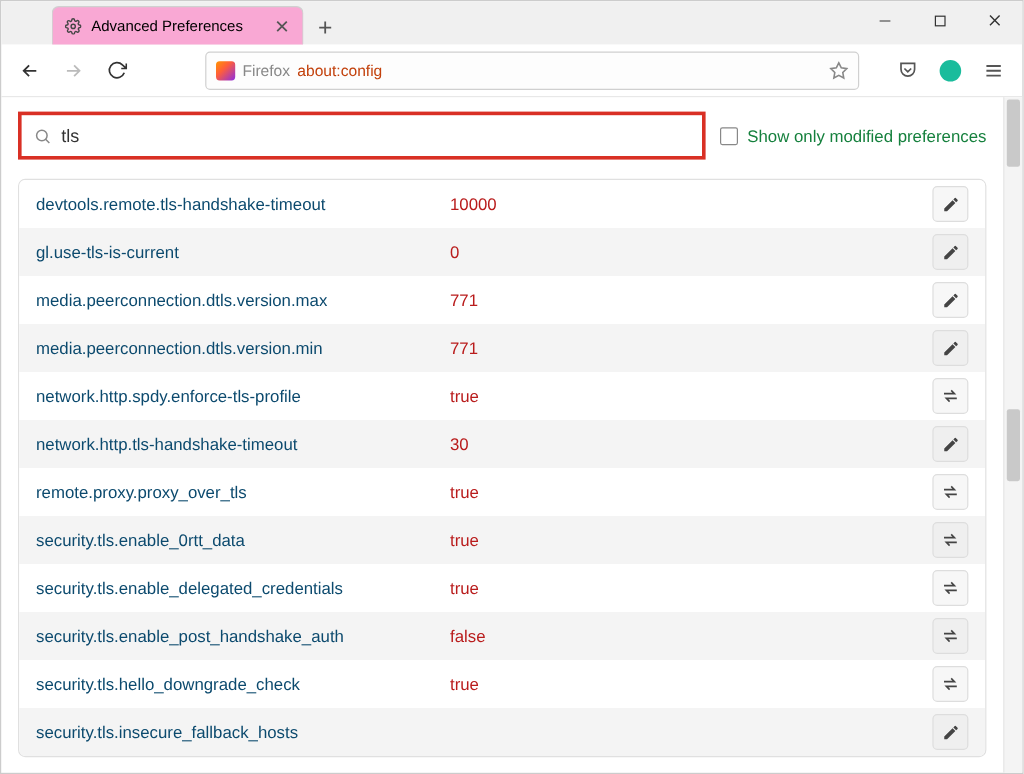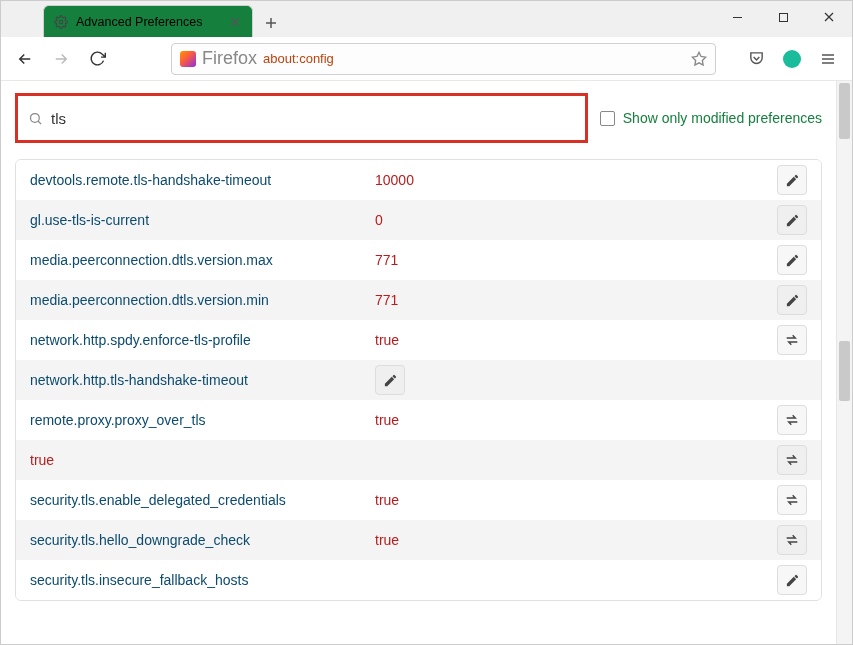--- a/index.html
+++ b/index.html
@@ -19,21 +19,21 @@
   height: 36px;
   background: #f0f0f0;
   display: flex;
   align-items: flex-end;
   padding-left: 42px;
   position: relative;
 }
 .tab {
   height: 32px;
   width: 210px;
-  background: #15803d;
+  background: #f9a8d4;
   border: 1px solid #d0d0d0;
   border-bottom: none;
   border-radius: 6px 6px 0 0;
   display: flex;
   align-items: center;
   padding: 0 10px;
   gap: 8px;
   font-size: 12.5px;
 }
 .tab .gear-icon { flex-shrink: 0; }
@@ -81,21 +81,21 @@
   padding: 0 8px;
   gap: 6px;
   background: #fdfdfd;
 }
 .addr-icon {
   width: 16px; height: 16px;
   border-radius: 3px;
   background: linear-gradient(135deg, #ff9500 0%, #ff5e3a 40%, #8e2de2 100%);
   flex-shrink: 0;
 }
-.addr-label { color: #888; font-size: 18px; }
+.addr-label { color: #888; font-size: 13px; }
 .addr-url { color: #c2410c; font-size: 13px; flex: 1; }
 .star { color: #888; cursor: pointer; font-size: 16px; }
 .toolbar-right { display: flex; gap: 4px; margin-left: 20px; }
 .tbtn {
   width: 32px; height: 32px;
   display: flex; align-items: center; justify-content: center;
   cursor: pointer; border-radius: 4px; color: #555;
 }
 .green-dot {
   width: 18px; height: 18px; border-radius: 50%;
@@ -132,21 +132,21 @@
 
 
 .search-row {
   display: flex;
   align-items: center;
   gap: 12px;
   margin-bottom: 16px;
 }
 .search-box {
   flex: 1;
-  height: 50px;
+  height: 40px;
   border: 3px solid #d93025;
   display: flex;
   align-items: center;
   padding: 0 10px;
   gap: 8px;
 }
 .search-box input {
   border: none;
   outline: none;
   flex: 1;
@@ -343,46 +343,57 @@
           <div class="pname">network.http.spdy.enforce-tls-profile</div>
           <div class="pval">true</div>
           <div class="pbtn">
             <svg width="16" height="16" viewBox="0 0 24 24" fill="none" stroke="#444" stroke-width="2">
               <path d="M4 9h13l-4-4 M20 15H7l4 4"></path>
             </svg>
           </div>
         </div>
         <div class="prow">
           <div class="pname">network.http.tls-handshake-timeout</div>
+          <div class="pval">30</div>
           <div class="pbtn">
             <svg width="15" height="15" viewBox="0 0 24 24" fill="#444">
               <path d="M3 17.25V21h3.75L17.81 9.94l-3.75-3.75L3 17.25zM20.71 7.04a1 1 0 0 0 0-1.41l-2.34-2.34a1 1 0 0 0-1.41 0l-1.83 1.83 3.75 3.75 1.83-1.83z"></path>
             </svg>
           </div>
         </div>
         <div class="prow">
           <div class="pname">remote.proxy.proxy_over_tls</div>
           <div class="pval">true</div>
           <div class="pbtn">
             <svg width="16" height="16" viewBox="0 0 24 24" fill="none" stroke="#444" stroke-width="2">
               <path d="M4 9h13l-4-4 M20 15H7l4 4"></path>
             </svg>
           </div>
         </div>
         <div class="prow">
+          <div class="pname">security.tls.enable_0rtt_data</div>
           <div class="pval">true</div>
           <div class="pbtn">
             <svg width="16" height="16" viewBox="0 0 24 24" fill="none" stroke="#444" stroke-width="2">
               <path d="M4 9h13l-4-4 M20 15H7l4 4"></path>
             </svg>
           </div>
         </div>
         <div class="prow">
           <div class="pname">security.tls.enable_delegated_credentials</div>
           <div class="pval">true</div>
+          <div class="pbtn">
+            <svg width="16" height="16" viewBox="0 0 24 24" fill="none" stroke="#444" stroke-width="2">
+              <path d="M4 9h13l-4-4 M20 15H7l4 4"></path>
+            </svg>
+          </div>
+        </div>
+        <div class="prow">
+          <div class="pname">security.tls.enable_post_handshake_auth</div>
+          <div class="pval">false</div>
           <div class="pbtn">
             <svg width="16" height="16" viewBox="0 0 24 24" fill="none" stroke="#444" stroke-width="2">
               <path d="M4 9h13l-4-4 M20 15H7l4 4"></path>
             </svg>
           </div>
         </div>
         <div class="prow">
           <div class="pname">security.tls.hello_downgrade_check</div>
           <div class="pval">true</div>
           <div class="pbtn">

